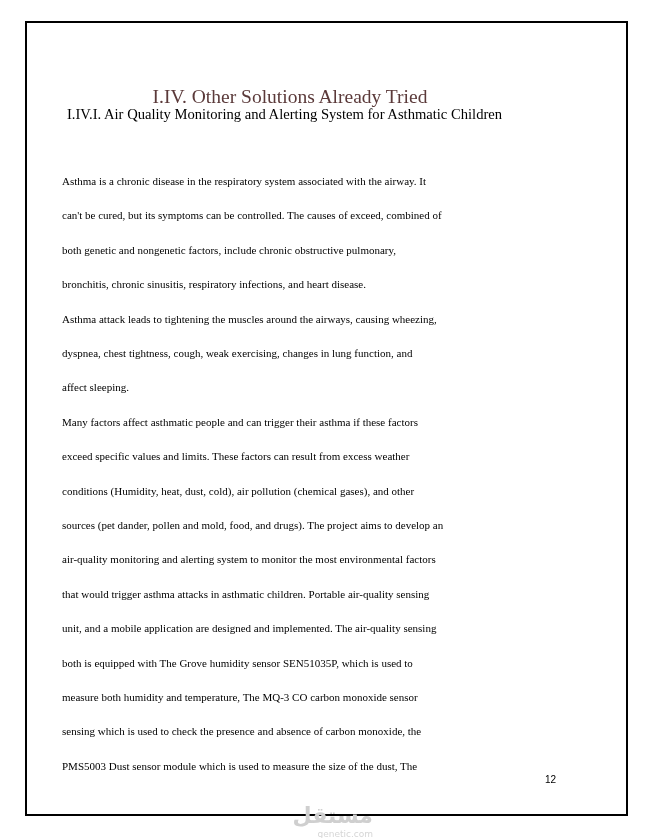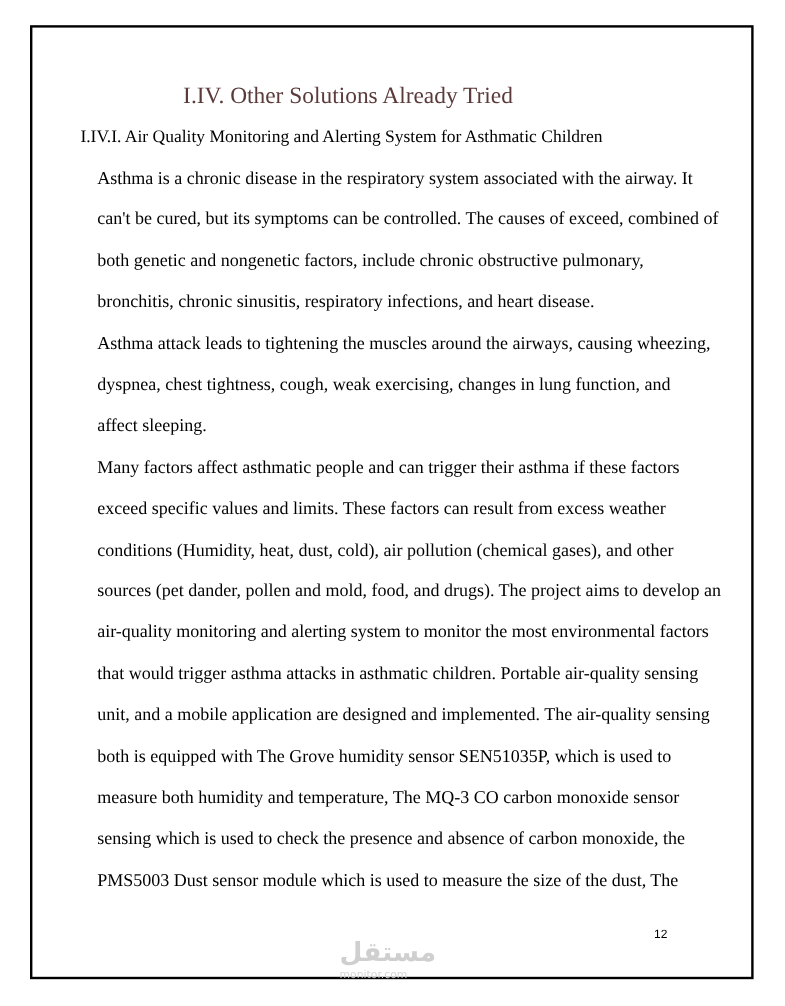--- a/index.html
+++ b/index.html
@@ -21,57 +21,58 @@
       top: 21px;
       width: 599px;
       height: 791px;
       border: 2px solid #000000;
       box-sizing: content-box;
     }
     .section-title {
       position: absolute;
       left: 0;
       width: 580px;
-      top: 68px;
+      top: 84px;
       text-align: center;
       font-size: 19.5px;
       color: #5b3a3a;
       line-height: 26px;
       white-space: nowrap;
     }
     .subsection-title {
       position: absolute;
       left: 67px;
       top: 104px;
       font-size: 14.6px;
       font-weight: normal;
       line-height: 20px;
       white-space: nowrap;
     }
     .body-line {
       position: absolute;
-      left: 81px;
-      font-size: 15px;
+      left: 62px;
+      font-size: 11px;
       line-height: 20px;
       white-space: nowrap;
+      margin-top: 32px;
     }
     .page-number {
       position: absolute;
       left: 545px;
       top: 773px;
       font-family: "Liberation Sans", "DejaVu Sans", sans-serif;
       font-size: 10px;
       line-height: 14px;
     }
     .watermark {
       position: absolute;
       left: 283px;
-      top: 783px;
+      top: 804px;
       width: 90px;
-      text-align: left;
+      text-align: right;
       color: #cfcfcf;
       pointer-events: none;
     }
     .watermark-ar {
       font-family: "DejaVu Sans", sans-serif;
       font-size: 22px;
       font-weight: bold;
       line-height: 24px;
       direction: rtl;
     }
@@ -107,14 +108,14 @@
 <div class="body-line" style="top:586px">unit, and a mobile application are designed and implemented. The air-quality sensing</div>
 <div class="body-line" style="top:621px">both is equipped with The Grove humidity sensor SEN51035P, which is used to</div>
 <div class="body-line" style="top:655px">measure both humidity and temperature, The MQ-3 CO carbon monoxide sensor</div>
 <div class="body-line" style="top:689px">sensing which is used to check the presence and absence of carbon monoxide, the</div>
 <div class="body-line" style="top:724px">PMS5003 Dust sensor module which is used to measure the size of the dust, The</div>
 
 <div class="page-number">12</div>
 
 <div class="watermark">
   <div class="watermark-ar">مستقل</div>
-  <div class="watermark-en">monitor.com</div>
+  <div class="watermark-en">genetic.com</div>
 </div>
 
 </body></html>

